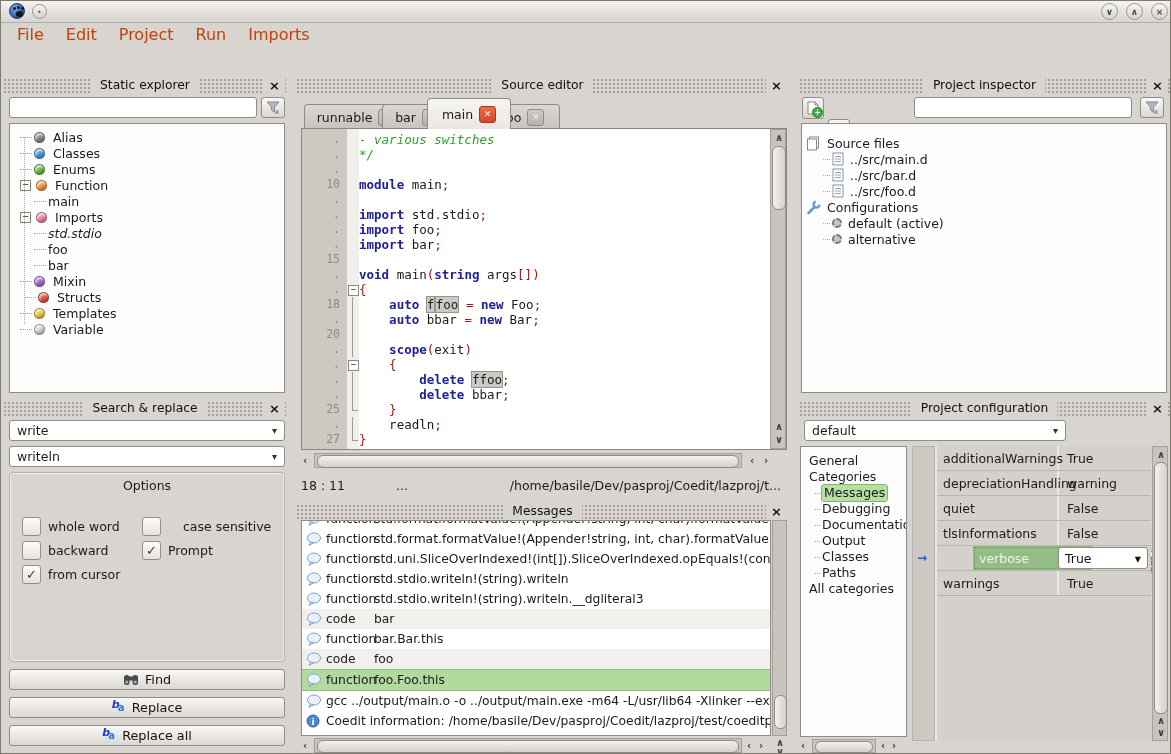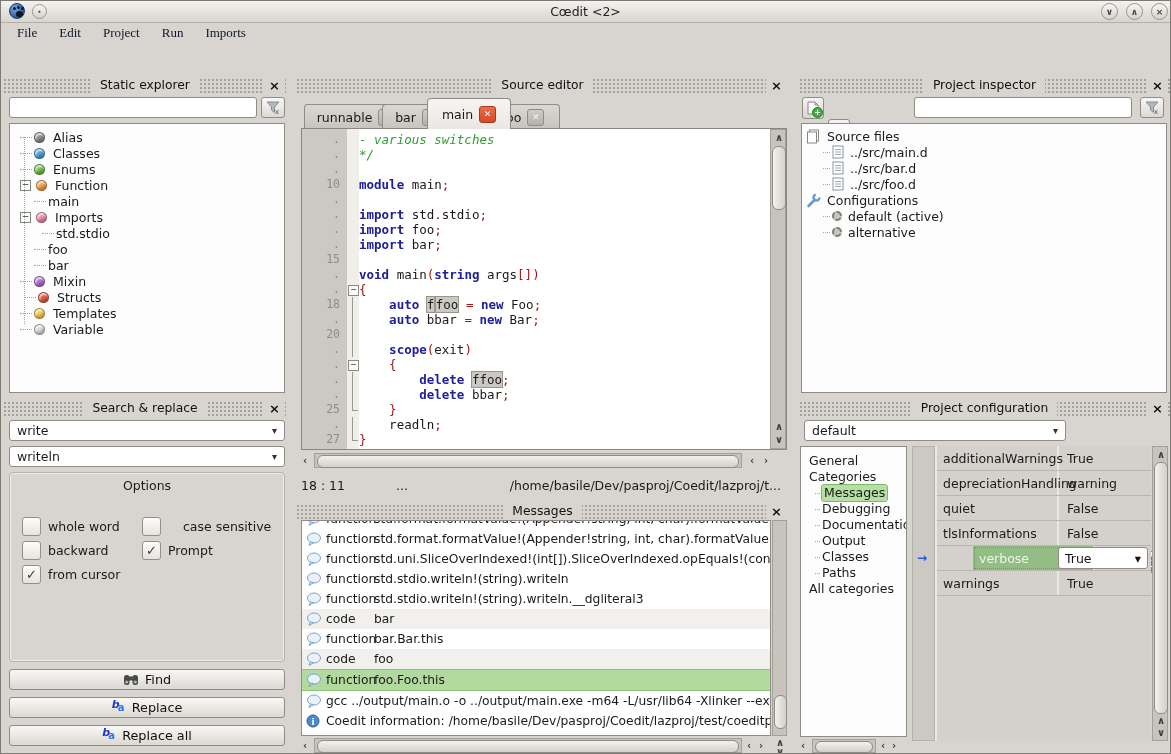--- a/index.html
+++ b/index.html
@@ -15,21 +15,21 @@
   .circle-btn{border-radius:50%;border:1px solid #9a958f;
     background:linear-gradient(#f7f6f4,#d6d2cd);display:flex;align-items:center;
     justify-content:center;font-size:9px;font-weight:700;color:#4a4a4a;}
   .paw{width:16px;height:16px;border-radius:50%;
     background:radial-gradient(circle at 35% 30%, #7aa8e0, #2a5a9a 70%);
     border:1px solid #1a3a6a;position:relative;}
   .paw i{position:absolute;background:#101820;border-radius:50%;}
 
   
   .menubar{left:0;top:22px;width:1169px;height:21px;padding-left:5px;}
-  .menu-item{display:inline-block;padding:2px 11px;font-size:13px;color:#0f172a;font-family:Liberation Serif, serif;}
+  .menu-item{display:inline-block;padding:2px 11px;font-size:16px;color:#c2410c;}
 
   
   .panel-hd{height:15px;background-image:radial-gradient(#a5a099 0.9px,transparent 1px);
     background-size:4px 4px;display:flex;align-items:center;justify-content:center;}
   .panel-hd .cap{background:#d8d4cf;padding:0 9px;line-height:15px;font-size:12.3px;color:#111;}
   .pclose{position:absolute;right:2px;top:0;background:#d8d4cf;padding:0 5px;
     font-weight:700;font-size:13px;line-height:15px;color:#111;}
 
   .white-box{background:#fdfdfd;border:1px solid #8f8b85;}
   .tb-input{border:1px solid #8f8b85;border-radius:3px;background:#fff;height:21px;
@@ -133,21 +133,20 @@
   <div class="abs titlebar">
     <div class="abs paw" style="left:8px;top:2px;">
       <i style="left:6px;top:7px;width:7px;height:6px;border-radius:50% 50% 45% 45%;"></i>
       <i style="left:3px;top:3px;width:3px;height:3px;"></i>
       <i style="left:7px;top:2px;width:3px;height:3px;"></i>
       <i style="left:11px;top:3px;width:3px;height:3px;"></i>
     </div>
     <div class="abs circle-btn" style="left:31px;top:3px;width:15px;height:15px;">
         <span style="font-size:6px;">•</span>
       </div>
-    <div class="abs title-text">Cœdit &lt;2&gt;</div>
     <div id="win-controls">
         <div class="abs circle-btn" style="left: 1100px; top: 2px; width: 17px; height: 17px;">
           <span>∨</span>
         </div>
         <div class="abs circle-btn" style="left: 1125px; top: 2px; width: 17px; height: 17px;">
           <span>∧</span>
         </div>
         <div class="abs circle-btn" style="left: 1150px; top: 2px; width: 17px; height: 17px;">
           <span>×</span>
         </div>
@@ -192,21 +191,21 @@
         </div>
         <div class="tree-row" style="padding-left: 24px;">
           <span class="stub"></span>
           <span>main</span>
         </div>
         <div class="tree-row" style="padding-left: 10px;">
           <span class="expander">−</span>
           <span class="dot" style="background: rgb(239, 135, 171);"></span>
           <span>Imports</span>
         </div>
-        <div class="tree-row" style="padding-left: 32px;">
+        <div class="tree-row" style="padding-left: 24px; font-style: italic;">
           <span class="stub"></span>
           <span>std.stdio</span>
         </div>
         <div class="tree-row" style="padding-left: 24px;">
           <span class="stub"></span>
           <span>foo</span>
         </div>
         <div class="tree-row" style="padding-left: 24px;">
           <span class="stub"></span>
           <span>bar</span>
@@ -571,21 +570,21 @@
       <circle cx="10.5" cy="4.5" r="3" fill="none" stroke="#8c98a8" stroke-width="2.4" stroke-dasharray="13 6"></circle>
     </svg>
   </div>
   <input class="abs tb-input" style="left: 913px; top: 96px; width: 218px;" value="">
   <div class="abs btn" style="left:1139px;top:96px;width:24px;height:21px;">
     <svg width="15" height="13" viewBox="0 0 15 13">
       <path d="M1 1 H13 L8.5 6 V11.5 L5.5 9 V6 Z" fill="#b2b8c0" stroke="#868c96" stroke-width="1"></path>
       <text x="9" y="12.5" font-size="7" fill="#555">x</text>
     </svg>
   </div>
-  <div class="abs white-box" style="left:800px;top:122px;width:366px;height:270px;padding-top:4px;">
+  <div class="abs white-box" style="left:800px;top:122px;width:366px;height:270px;padding-top:11px;">
     <div id="inspector-tree">
         <div class="tree-row" style="padding-left: 4px;">
           <span style="margin-right: 6px; display: flex; align-items: center;">
             <svg width="15" height="15" viewBox="0 0 15 15">
               <rect x="3.5" y="1" width="9" height="11" fill="#fff" stroke="#8a8680"></rect>
               <rect x="1.5" y="3" width="9" height="11" fill="#fff" stroke="#8a8680"></rect>
             </svg>
           </span>
           <span>Source files</span>
         </div>

